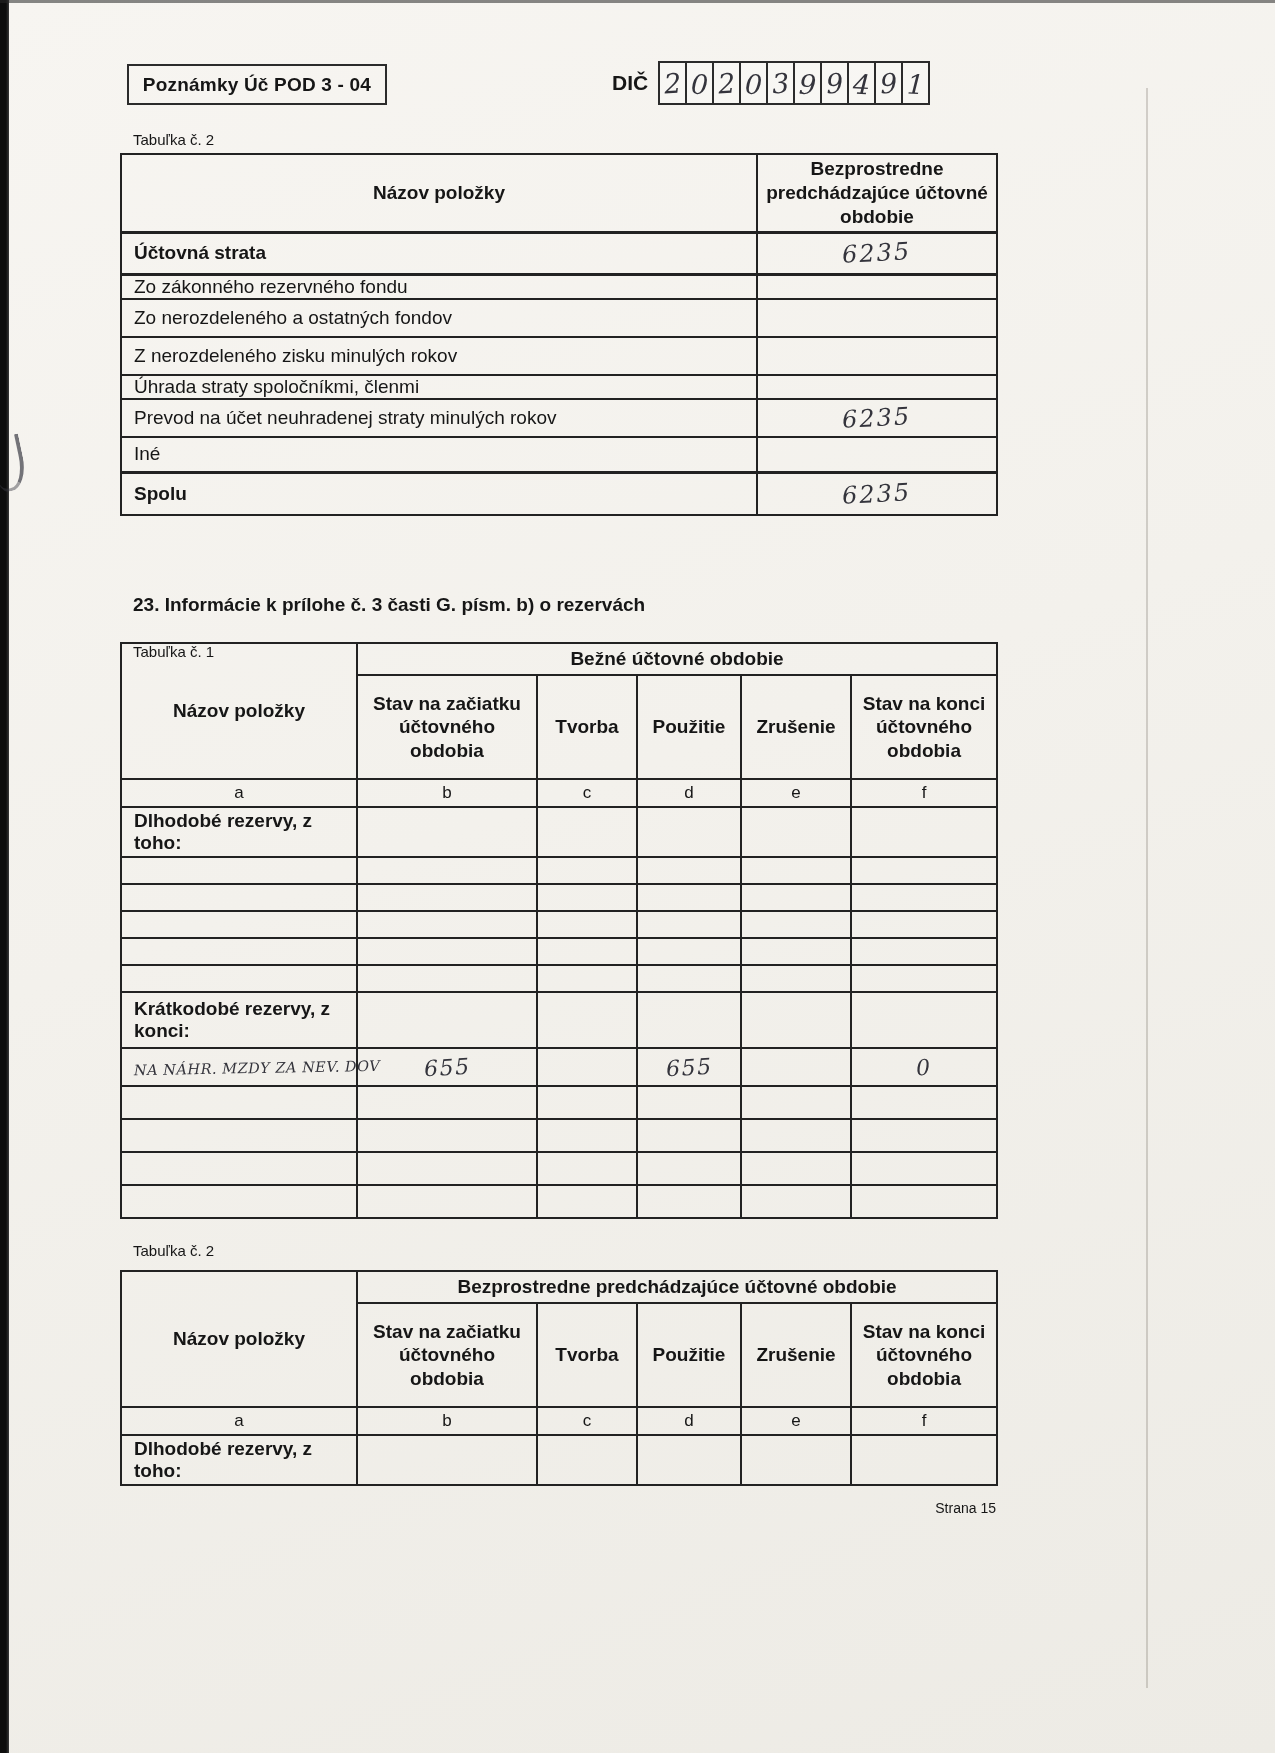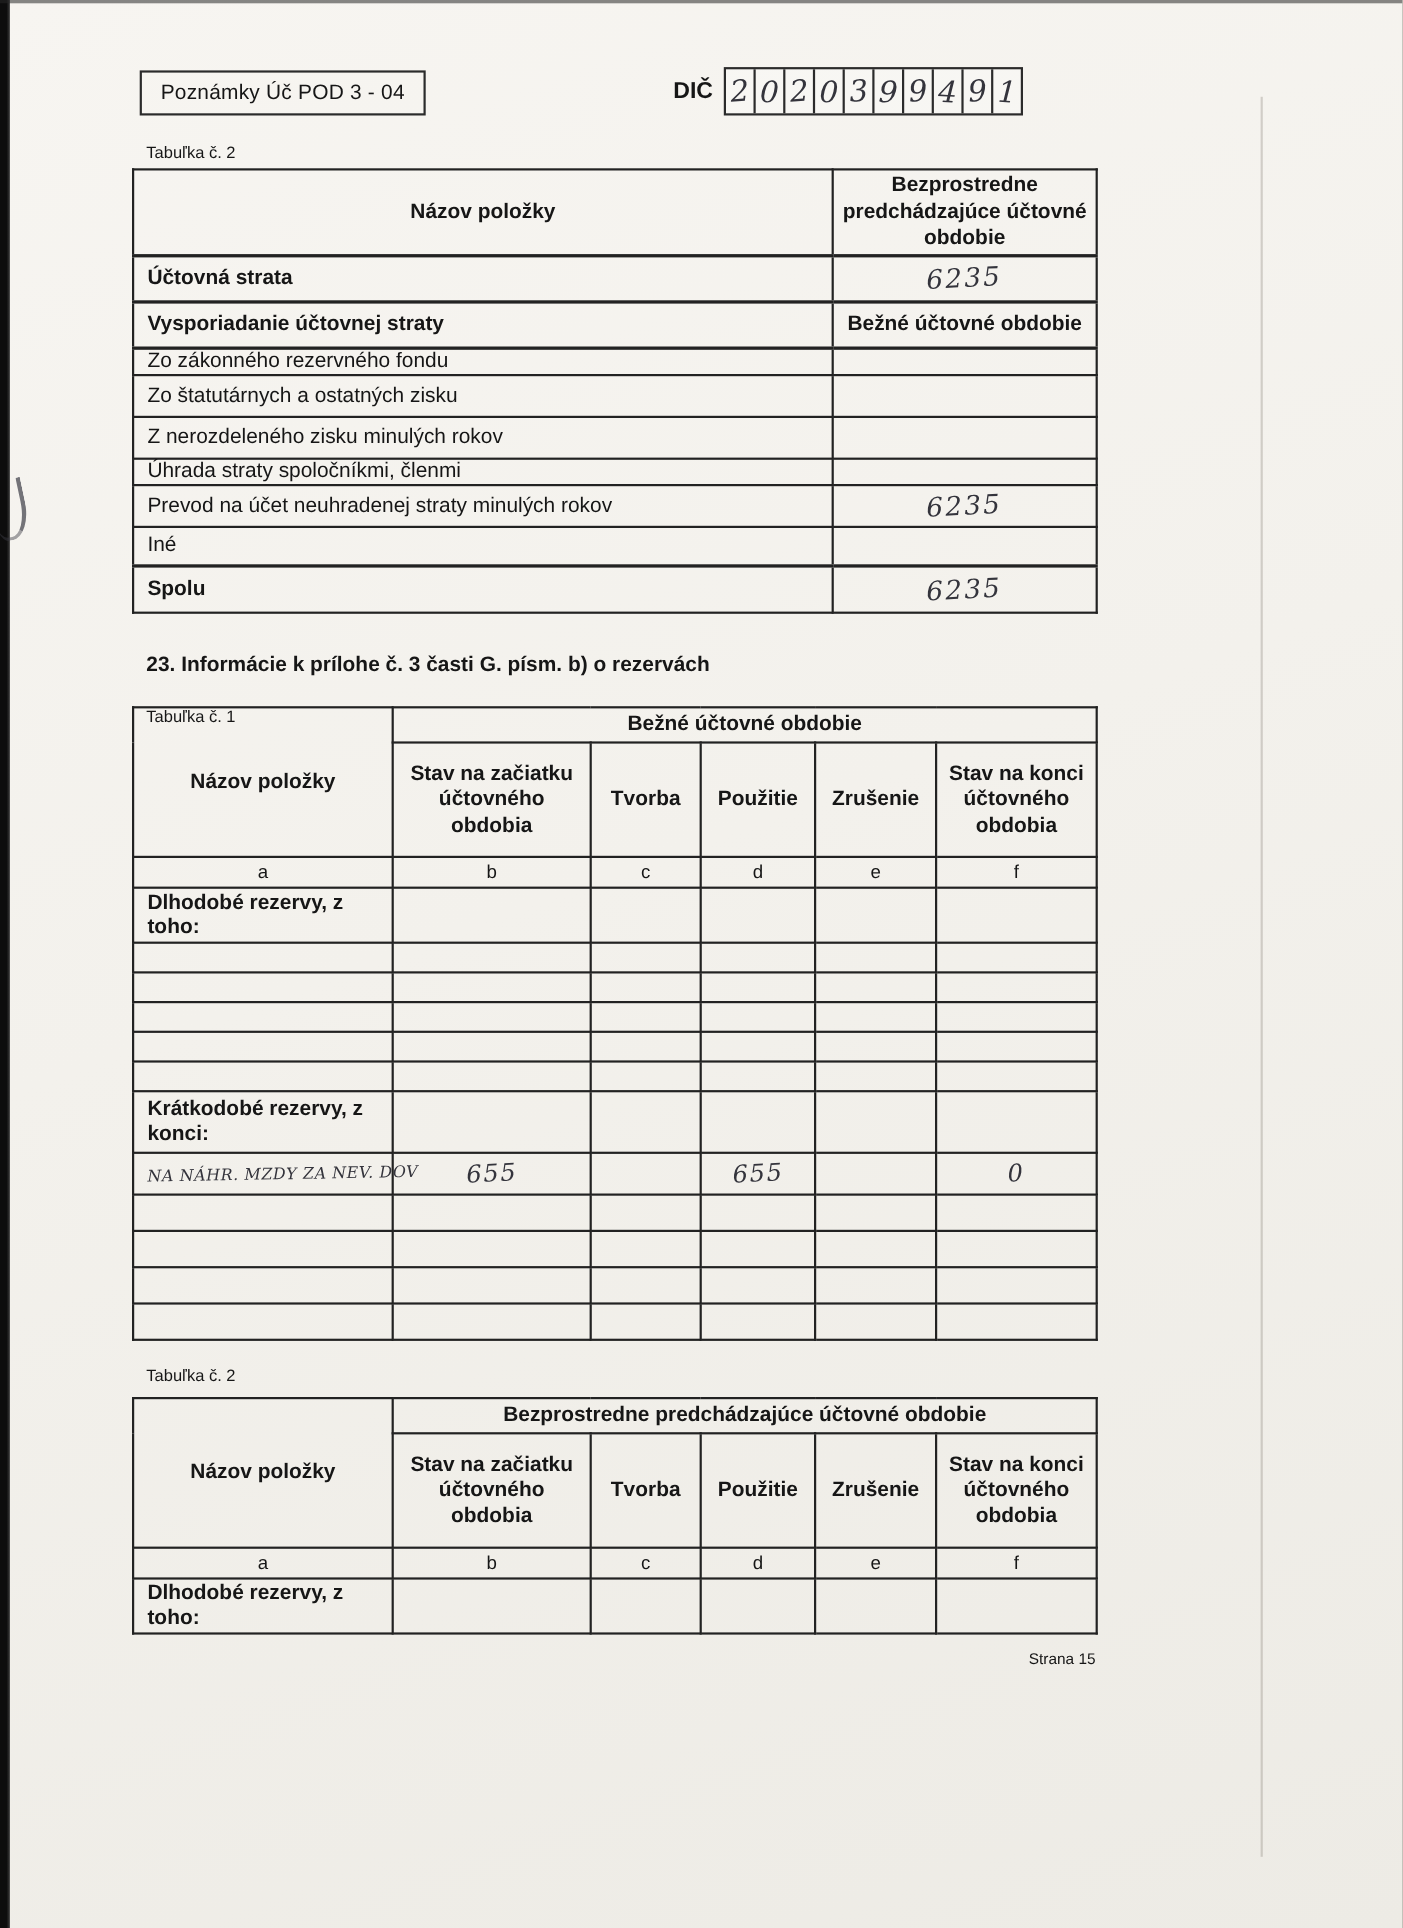--- a/index.html
+++ b/index.html
@@ -2,21 +2,21 @@
 <html><head>
 <meta charset="utf-8">
 <style>
   html,body{margin:0;padding:0;}
   body{width:1275px;height:1753px;position:relative;background:#9a968e;font-family:"Liberation Sans",sans-serif;color:#161616;}
   .paper{position:absolute;left:0;top:0;width:1275px;height:1753px;background:linear-gradient(160deg,#f7f5f1 0%,#f3f1ec 45%,#edebe5 100%);overflow:hidden;}
   .scan-edge-left{position:absolute;left:0;top:0;width:9px;height:1753px;background:linear-gradient(90deg,#0d0d0d 0 6px,#3a3a3a);}
   .scan-edge-top{position:absolute;left:0;top:0;width:1275px;height:3px;background:rgba(40,40,40,.55);}
   .backpage-line{position:absolute;left:1146px;top:88px;width:2px;height:1600px;background:rgba(125,120,110,.30);}
   .pen-mark{position:absolute;left:-6px;top:436px;width:26px;height:52px;border-right:4px solid rgba(60,60,70,.70);border-bottom:3px solid rgba(60,60,70,.45);border-radius:0 0 60% 30%;transform:rotate(-12deg);}
-  .form-id-box{position:absolute;left:127px;top:64px;width:256px;height:37px;border:2.5px solid #2b2b2b;display:flex;align-items:center;justify-content:center;font-size:19px;font-weight:normal;letter-spacing:.2px;}
+  .form-id-box{position:absolute;left:127px;top:64px;width:256px;height:37px;border:2.5px solid #2b2b2b;display:flex;align-items:center;justify-content:center;font-size:19px;font-weight:bold;letter-spacing:.2px;}
   .dic-wrap{position:absolute;left:612px;top:61px;display:flex;align-items:center;gap:10px;}
   .dic-label{font-size:21px;font-weight:bold;}
   .dic-cells{display:flex;height:40px;border:2.5px solid #2b2b2b;background:rgba(255,255,255,.25);}
   .dic-cell{width:25px;display:flex;align-items:center;justify-content:center;border-right:2px solid #2b2b2b;}
   .dic-cell:last-child{border-right:none;}
   .hand{font-family:"DejaVu Serif",serif;font-style:italic;color:#34343c;}
   .dic-digit{font-size:27px;line-height:1;display:inline-block;transform:rotate(-4deg);}
   .dic-cell:nth-child(even) .dic-digit{transform:rotate(3deg) translateY(1px);}
   .caption{position:absolute;font-size:15px;}
   .cap1{left:133px;top:131px;}
@@ -103,30 +103,26 @@
       </colgroup>
     <tbody>
       <tr style="height:78px">
         <td class="hd bb3">Názov položky</td>
         <td class="hd bb3">Bezprostredne predchádzajúce účtovné obdobie</td>
       </tr>
       <tr style="height:42px">
         <td class="lbl bold bb3">Účtovná strata</td>
         <td class="valc bb3"><span class="hand num">6235</span></td>
       </tr>
-      <tr style="height:42px">
-        <td class="lbl bold bb3">Vysporiadanie účtovnej straty</td>
-        <td class="valc bold bb3">Bežné účtovné obdobie</td>
-      </tr>
       <tr style="height:21px">
         <td class="lbl">Zo zákonného rezervného fondu</td>
         <td class="valc"></td>
       </tr>
       <tr style="height:38px">
-        <td class="lbl">Zo štatutárnych a ostatných zisku</td>
+        <td class="lbl">Zo nerozdeleného a ostatných fondov</td>
         <td class="valc"></td>
       </tr>
       <tr style="height:38px">
         <td class="lbl">Z nerozdeleného zisku minulých rokov</td>
         <td class="valc"></td>
       </tr>
       <tr style="height:22px">
         <td class="lbl">Úhrada straty spoločníkmi, členmi</td>
         <td class="valc"></td>
       </tr>

